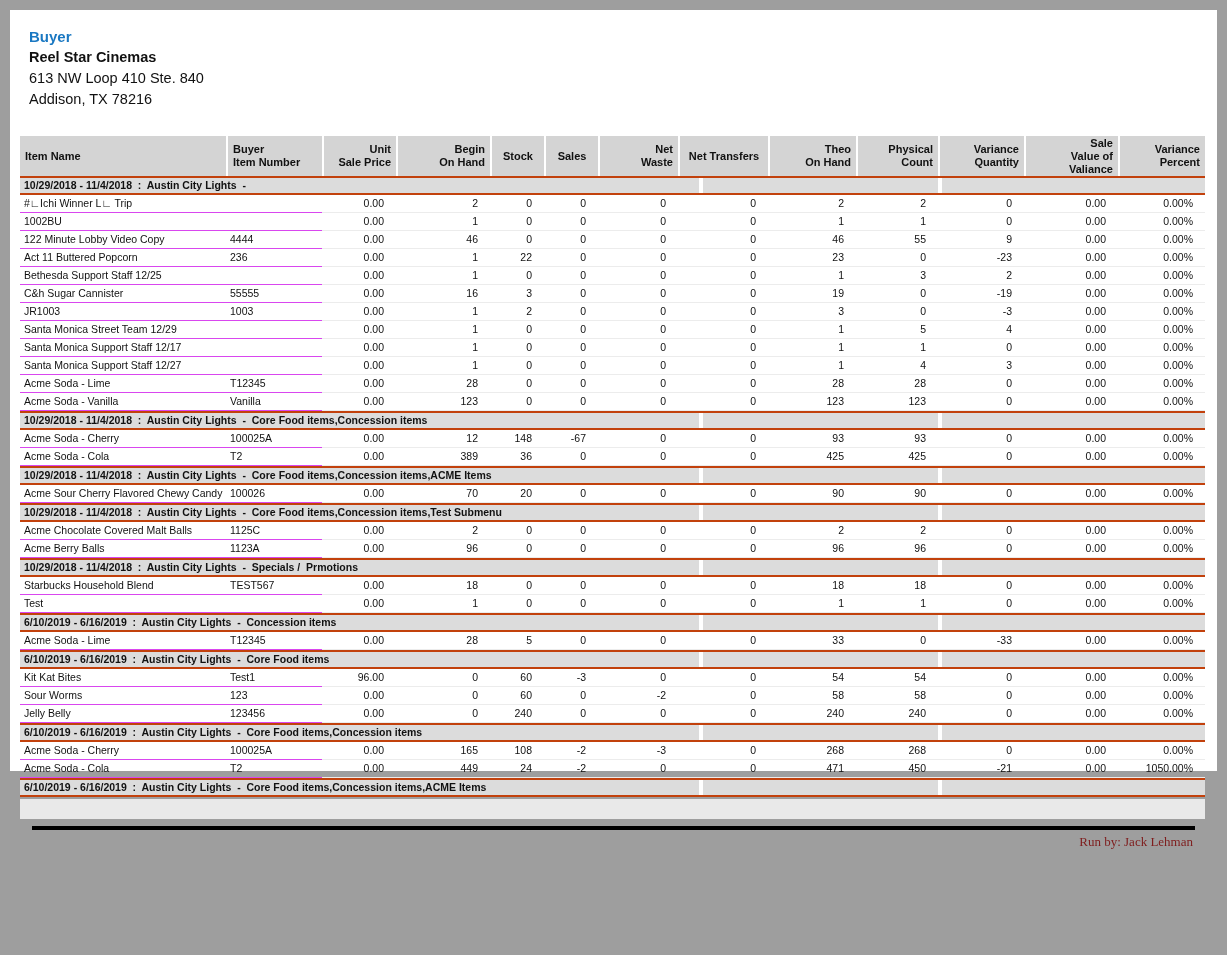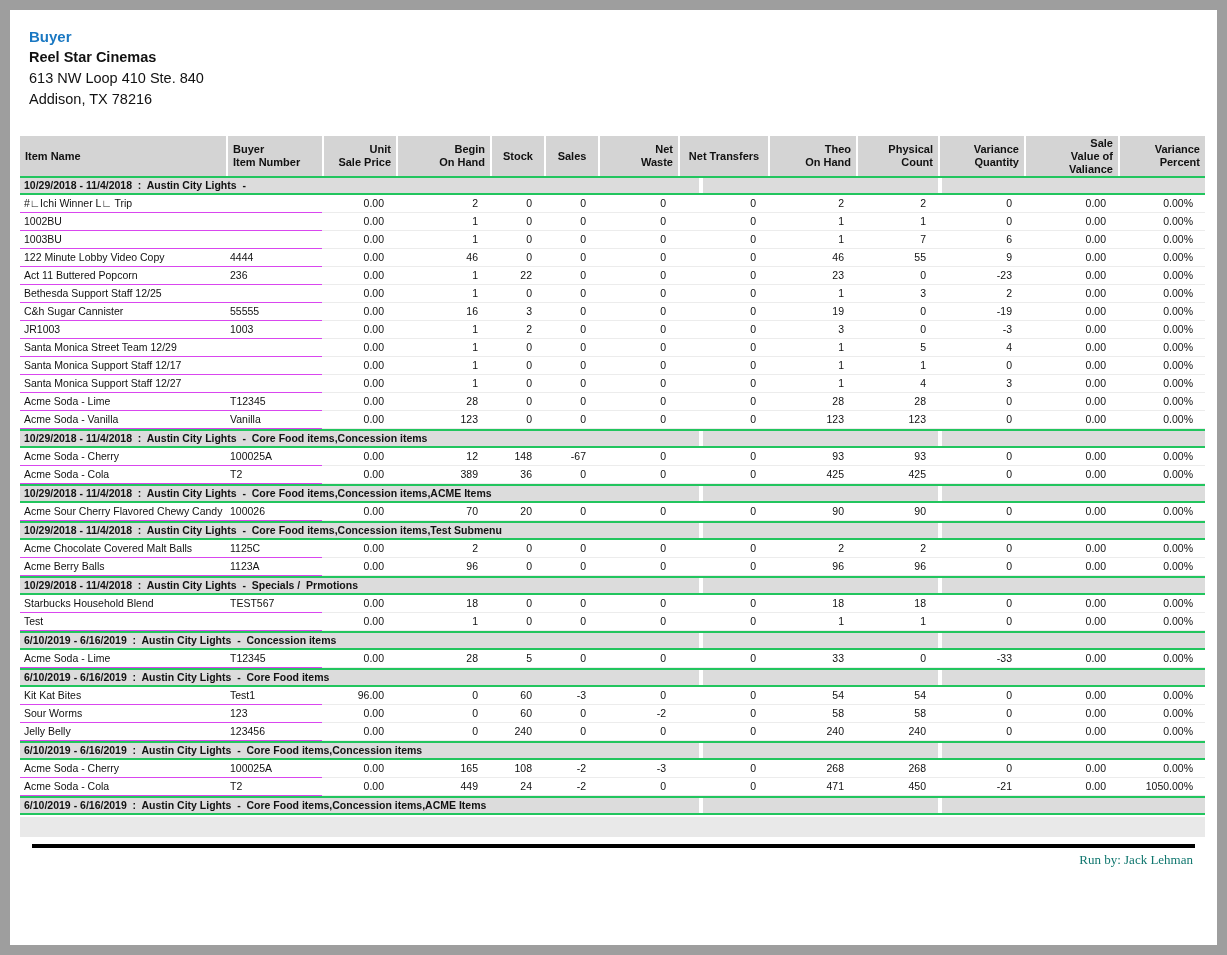--- a/index.html
+++ b/index.html
@@ -6,21 +6,21 @@
   body {
     width:1227px; height:955px;
     background:#9e9e9e;
     font-family:"Liberation Sans", sans-serif;
     color:#111;
     position:relative;
     overflow:hidden;
   }
   .page {
     position:absolute; left:10px; top:10px;
-    width:1207px; height:935px;
+    width:1207px; height:761px;
     background:#ffffff;
   }
   
   .report-header { position:relative; height:116px; }
   .hdr-left { position:absolute; left:19px; top:16px; }
   .buyer-label { font-size:15px; font-weight:bold; color:#1a78c2; line-height:21px; }
   .company-name { font-size:14.5px; font-weight:bold; line-height:21px; }
   .addr { font-size:14.5px; line-height:21px; }
   .hdr-right { position:absolute; right:16px; top:16px; text-align:right; }
   .report-title { font-size:18.5px; font-weight:bold; line-height:24px; }
@@ -51,21 +51,21 @@
     text-align:left; padding:0 2px 0 4px;
     border-bottom:1px solid #d946ef;
     white-space:nowrap; overflow:hidden;
   }
   td.cell-num {
     font-size:10.5px; height:18px; line-height:17px;
     text-align:right; padding:0 12px 0 2px;
     border-bottom:1px solid #ececec;
     white-space:nowrap;
   }
-  td.group-cell { padding:2px 0; background:#22c55e; }
+  td.group-cell { padding:2px 0; background:#c2410c; }
   .group-band {
     height:15px; line-height:15px;
     font-size:10.5px; font-weight:bold;
     padding-left:4px;
     white-space:pre; overflow:hidden;
     box-sizing:border-box;
     background:linear-gradient(to right,
       #dcdcdc 0px, #dcdcdc 679px,
       #ffffff 679px, #ffffff 683px,
       #dcdcdc 683px, #dcdcdc 918px,
@@ -79,21 +79,21 @@
   }
   .footer-rule {
     margin:7px 0 0 22px; width:1163px; height:4px;
     background:#000000;
   }
   .footer {
     margin-top:4px; padding-right:24px;
     text-align:right;
     font-family:"Liberation Serif", serif;
     font-size:13px; line-height:16.5px;
-    color:#0f766e;
+    color:#7f1d1d;
   }
   .footer .pre { white-space:pre; }
 </style>
 </head>
 <body>
 
 <div class="page">
 
   <div class="report-header">
     <div class="hdr-left">
@@ -177,35 +177,20 @@
           <td class="cell-num">0</td>
           <td class="cell-num">0</td>
           <td class="cell-num">0</td>
           <td class="cell-num">1</td>
           <td class="cell-num">1</td>
           <td class="cell-num">0</td>
           <td class="cell-num">0.00</td>
           <td class="cell-num">0.00%</td>
         </tr>
         <tr>
-          <td class="cell-left">1003BU</td>
-          <td class="cell-left"></td>
-          <td class="cell-num">0.00</td>
-          <td class="cell-num">1</td>
-          <td class="cell-num">0</td>
-          <td class="cell-num">0</td>
-          <td class="cell-num">0</td>
-          <td class="cell-num">0</td>
-          <td class="cell-num">1</td>
-          <td class="cell-num">7</td>
-          <td class="cell-num">6</td>
-          <td class="cell-num">0.00</td>
-          <td class="cell-num">0.00%</td>
-        </tr>
-        <tr>
           <td class="cell-left">122 Minute Lobby Video Copy</td>
           <td class="cell-left">4444</td>
           <td class="cell-num">0.00</td>
           <td class="cell-num">46</td>
           <td class="cell-num">0</td>
           <td class="cell-num">0</td>
           <td class="cell-num">0</td>
           <td class="cell-num">0</td>
           <td class="cell-num">46</td>
           <td class="cell-num">55</td>

